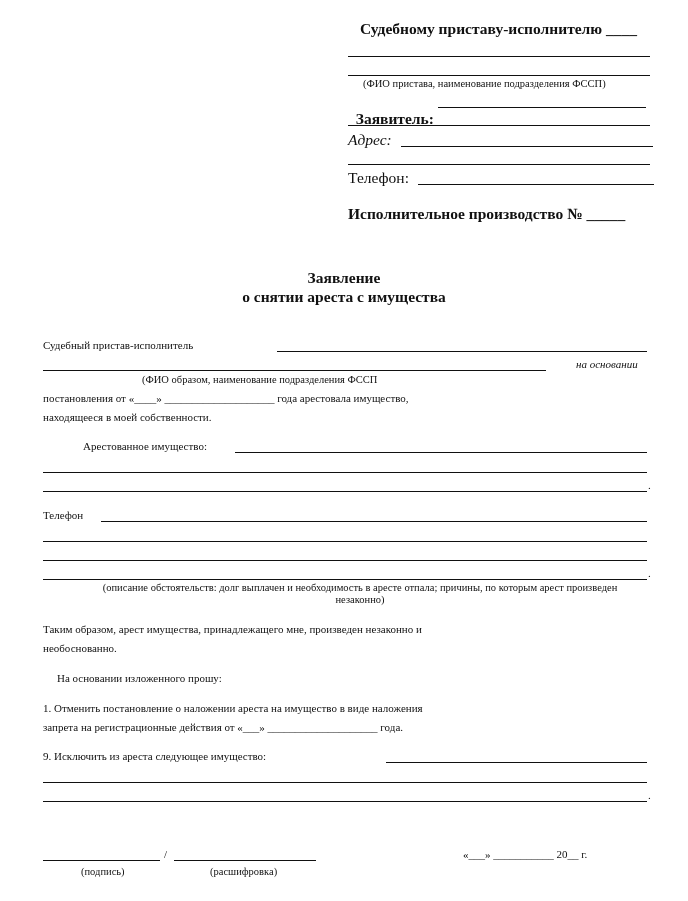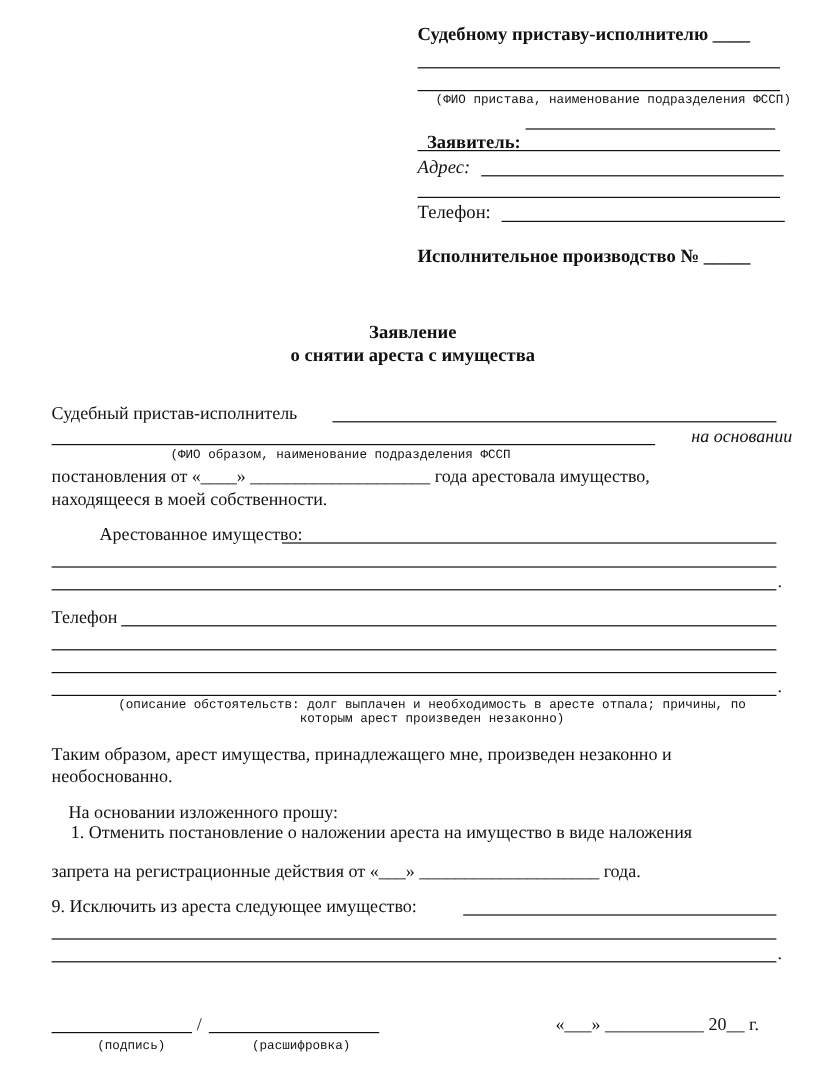--- a/index.html
+++ b/index.html
@@ -1,30 +1,30 @@
 <!DOCTYPE html>
 <html><head>
 <meta charset="utf-8">
 <style>
   html, body { margin: 0; padding: 0; background: #ffffff; }
   body { width: 688px; height: 901px; position: relative; overflow: hidden;
          font-family: "Liberation Serif", serif; color: #111111; }
   .abs { position: absolute; white-space: pre; }
   .hdr { left: 348px; font-size: 15.5px; line-height: 18px; }
   .b { font-weight: bold; }
-  .small { font-size: 10.5px; line-height: 12px; font-family: Liberation Mono, monospace; }
-  .body { font-size: 15px; line-height: 19px; }
+  .small { font-size: 10.5px; line-height: 12px; }
+  .body { font-size: 11px; line-height: 19px; }
   .uline { position: absolute; border-bottom: 1px solid #111; height: 0; }
   .title { left: 0; width: 688px; text-align: center; font-weight: bold; font-size: 15.5px; line-height: 19px; position: absolute; }
   .center { text-align: center; white-space: normal; }
 </style>
 </head>
 <body>
 
-<div class="abs hdr b" style="top:20px;">Судебному приставу-исполнителю ____</div>
+<div class="abs hdr b" style="top:20px;margin-left:12px;">Судебному приставу-исполнителю ____</div>
 <div class="uline" style="left:348px; top:56px; width:302px;"></div>
 <div class="uline" style="left:348px; top:75px; width:302px;"></div>
 <div class="abs small" style="left:363px; top:78px;">(ФИО пристава, наименование подразделения ФССП)</div>
 
 <div class="abs hdr" style="top:92px;">
   <span class="b">Заявитель:</span>
 </div>
 <div class="uline" style="left:438px; top:107px; width:208px;"></div>
 <div class="uline" style="left:348px; top:125px; width:302px;"></div>
 
@@ -59,21 +59,21 @@
 <div class="uline" style="left:43px; top:541px; width:604px;"></div>
 <div class="uline" style="left:43px; top:560px; width:604px;"></div>
 <div class="uline" style="left:43px; top:579px; width:604px;"></div>
 <div class="abs body" style="left:648px; top:564px;">.</div>
 <div class="abs small center" style="left:80px; top:582px; width:560px; white-space:normal;">(описание обстоятельств: долг выплачен и необходимость в аресте отпала; причины, по которым арест произведен незаконно)</div>
 
 <div class="abs body" style="left:43px; top:620px;">Таким образом, арест имущества, принадлежащего мне, произведен незаконно и</div>
 <div class="abs body" style="left:43px; top:639px;">необоснованно.</div>
 <div class="abs body" style="left:57px; top:669px;">На основании изложенного прошу:</div>
 
-<div class="abs body" style="left:43px; top:685px;margin-left:16px;">1. Отменить постановление о наложении ареста на имущество в виде наложения</div>
+<div class="abs body" style="left:43px; top:699px;">1. Отменить постановление о наложении ареста на имущество в виде наложения</div>
 <div class="abs body" style="left:43px; top:718px;">запрета на регистрационные действия от «___» ____________________ года.</div>
 
 <div class="abs body" style="left:43px; top:747px;">9. Исключить из ареста следующее имущество:</div>
 <div class="uline" style="left:386px; top:762px; width:261px;"></div>
 <div class="uline" style="left:43px; top:782px; width:604px;"></div>
 <div class="uline" style="left:43px; top:801px; width:604px;"></div>
 <div class="abs body" style="left:648px; top:786px;">.</div>
 
 <div class="uline" style="left:43px; top:860px; width:117px;"></div>
 <div class="abs body" style="left:164px; top:845px;">/</div>

